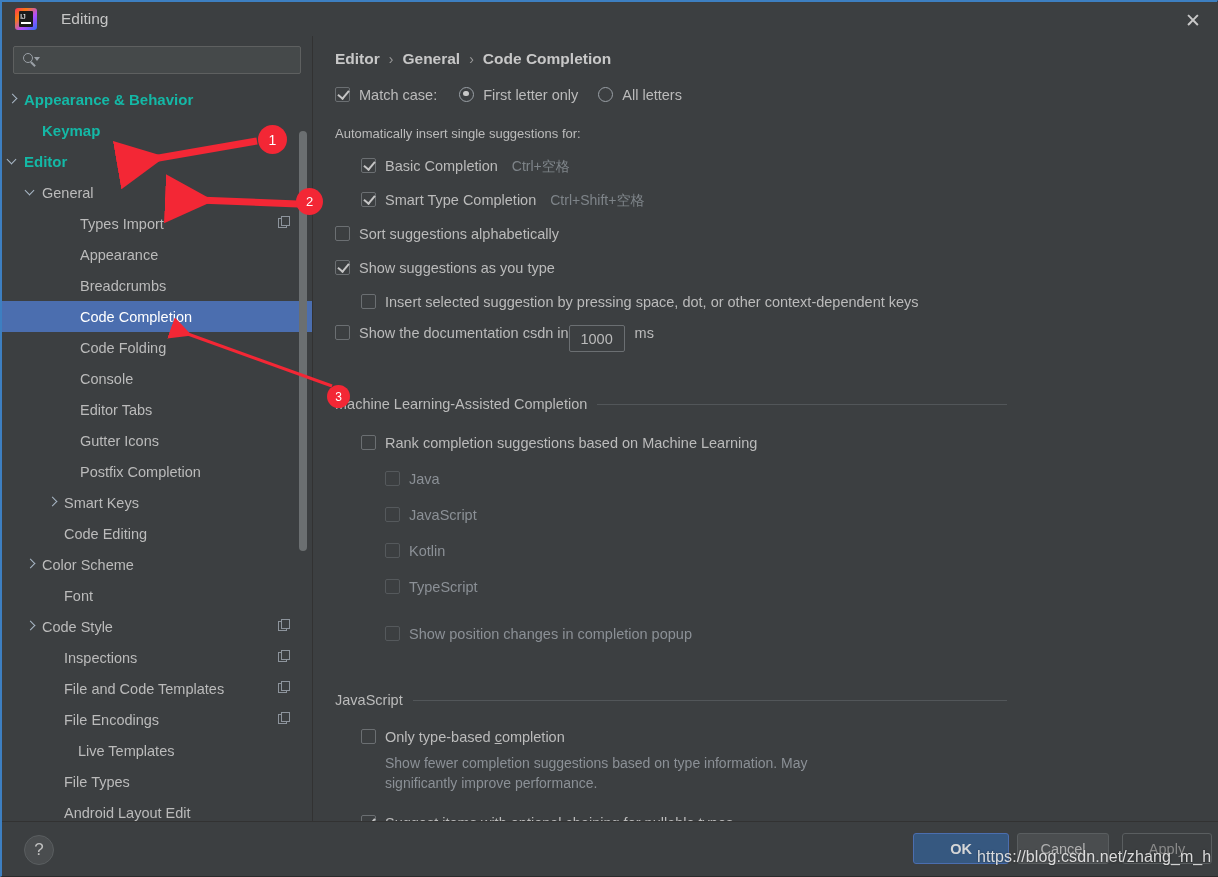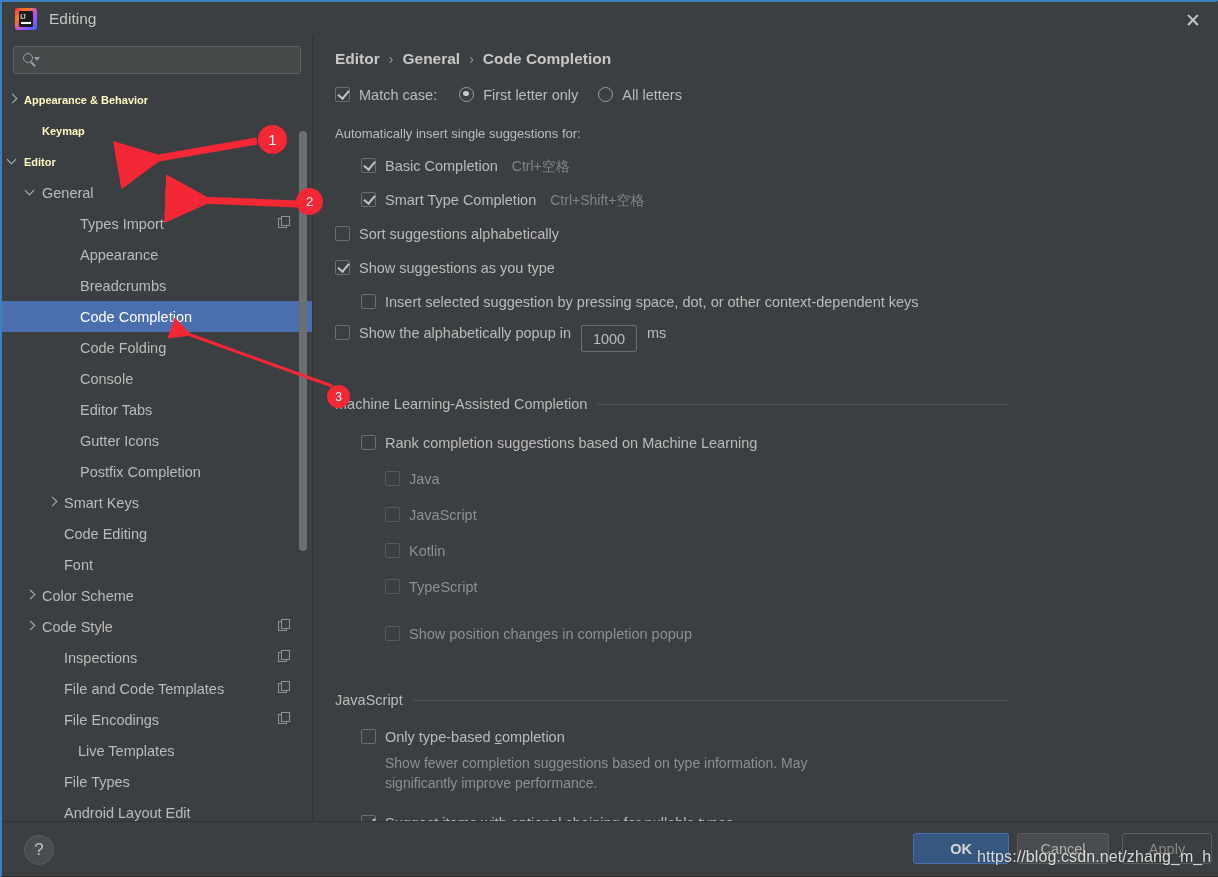--- a/index.html
+++ b/index.html
@@ -16,21 +16,21 @@
     border-top: 2px solid #3d7fc1;
     border-right: 1px solid #2b2b2b;
     border-bottom: 1px solid #2b2b2b;
     color: #bbbbbb;
     font-size: 14.5px;
   }
 
   
   .titlebar {
     position: absolute; left:0; top:0; width: 1216px; height: 34px;
-    background: #3c3f41; display: flex; align-items: center;
+    background: #3c3f41; display: flex; align-items: center; gap: 12px;
   }
   .ij-logo { margin-left: 13px; width: 22px; height: 22px; position: relative; flex: none; }
   .ij-logo .sq {
     position:absolute; inset:0; border-radius: 3px;
     background: linear-gradient(135deg,#fe315d 0%, #f97a12 28%, #b24dff 62%, #2d6cf6 100%);
   }
   .ij-logo .inner {
     position:absolute; left:4px; top:3px; width:14px; height:16px;
     background:#1b1b1b; border-radius:1px;
   }
@@ -86,21 +86,21 @@
     width: 11px; height: 11px; flex:none; position:relative;
   }
   .row .caret-ic::before{
     content:""; position:absolute; left:1px; top:1px;
     width:6px;height:6px; border-right:1.7px solid #a9b7c6; border-bottom:1.7px solid #a9b7c6;
     transform: rotate(-45deg);
   }
   .row .caret-ic.down::before{ transform: rotate(45deg); left:0px; top:0px;}
   .row .caret-ic.none::before{ display:none; }
   .row .lbl { }
-  .row.bold .lbl { font-weight: bold; color:#fef9c3; font-size:11px; }
+  .row.bold .lbl { font-weight: bold; color:#14b8a6; font-size:15px; }
   .copy-ic {
     position:absolute; right: 20px; top: 8px; width:14px; height:14px;
   }
   .copy-ic .b1{ position:absolute; left:0; top:2px; width:9px;height:10px; border:1.4px solid #8d949c;}
   .copy-ic .b2{ position:absolute; left:3px; top:0px; width:9px;height:10px; border:1.4px solid #8d949c; background:#3c3f41;}
 
   .vscroll {
     position:absolute; left:297px; top:95px; width:8px; height:420px;
     background:#6b6f71; border-radius:4px;
   }
@@ -142,21 +142,21 @@
     content:""; position:absolute; left:3.2px; top:3.2px; width:5.2px;height:5.2px;
     border-radius:50%; background:#c8c8c8;
   }
 
   .lbl-txt { margin-left: 9px; color:#bbbbbb; font-size:14.5px;}
   .lbl-txt.dim { color:#8b9096; }
   .shortcut { margin-left: 14px; color:#7e8489; font-size:14px; }
   .plain { color:#bbbbbb; font-size:13px; }
 
   .numfield {
-    margin-left:10px; width:56px; height:27px; border:1px solid #6b6f72; border-radius:2px;
+    width:56px; height:27px; border:1px solid #6b6f72; border-radius:2px;
     background:#3c3f41; color:#bbbbbb; font-size:14.5px;
     display:flex; align-items:center; justify-content:center;
   }
   .unit { margin-left:10px; color:#bbbbbb; font-size:14.5px; }
 
   .section-head { display:flex; align-items:center; gap:10px; }
   .section-head .stitle { color:#bbbbbb; font-size:14.5px; white-space:nowrap;}
   .section-head .sline { flex:1; height:1px; background:#525659; }
 
   .desc { color:#8b9096; font-size:14px; line-height:20px; }
@@ -282,26 +282,26 @@
         </div>
         <div class="row">
           <span class="caret-ic " style="margin-left: 46px;"></span>
           <span class="lbl" style="margin-left: 5px;">Smart Keys</span>
         </div>
         <div class="row">
           <span class="caret-ic none" style="margin-left: 46px;"></span>
           <span class="lbl" style="margin-left: 5px;">Code Editing</span>
         </div>
         <div class="row">
-          <span class="caret-ic none" style="margin-left: 46px;"></span>
-          <span class="lbl" style="margin-left: 5px;">Font</span>
-        </div>
-        <div class="row">
           <span class="caret-ic " style="margin-left: 24px;"></span>
           <span class="lbl" style="margin-left: 5px;">Color Scheme</span>
+        </div>
+        <div class="row">
+          <span class="caret-ic none" style="margin-left: 46px;"></span>
+          <span class="lbl" style="margin-left: 5px;">Font</span>
         </div>
         <div class="row">
           <span class="caret-ic " style="margin-left: 24px;"></span>
           <span class="lbl" style="margin-left: 5px;">Code Style</span>
           <span class="copy-ic">
             <span class="b1"></span>
             <span class="b2"></span>
           </span>
         </div>
         <div class="row">
@@ -390,21 +390,21 @@
         <span class="lbl-txt">Show suggestions as you type</span>
       </div>
 
       <div class="line" style="position:absolute;left:48px;top:212px;">
         <span class="cb"></span>
         <span class="lbl-txt">Insert selected suggestion by pressing space, dot, or other context-dependent keys</span>
       </div>
 
       <div class="line" style="position:absolute;left:22px;top:243px;">
         <span class="cb"></span>
-        <span class="lbl-txt">Show the alphabetically popup in</span>
+        <span class="lbl-txt">Show the documentation csdn in</span>
         <span class="numfield">1000</span>
         <span class="unit">ms</span>
       </div>
 
       <div class="section-head" style="position:absolute;left:22px;top:314px;width:672px;">
         <span class="stitle">Machine Learning-Assisted Completion</span>
         <span class="sline"></span>
       </div>
 
       <div class="line" style="position:absolute;left:48px;top:353px;">

